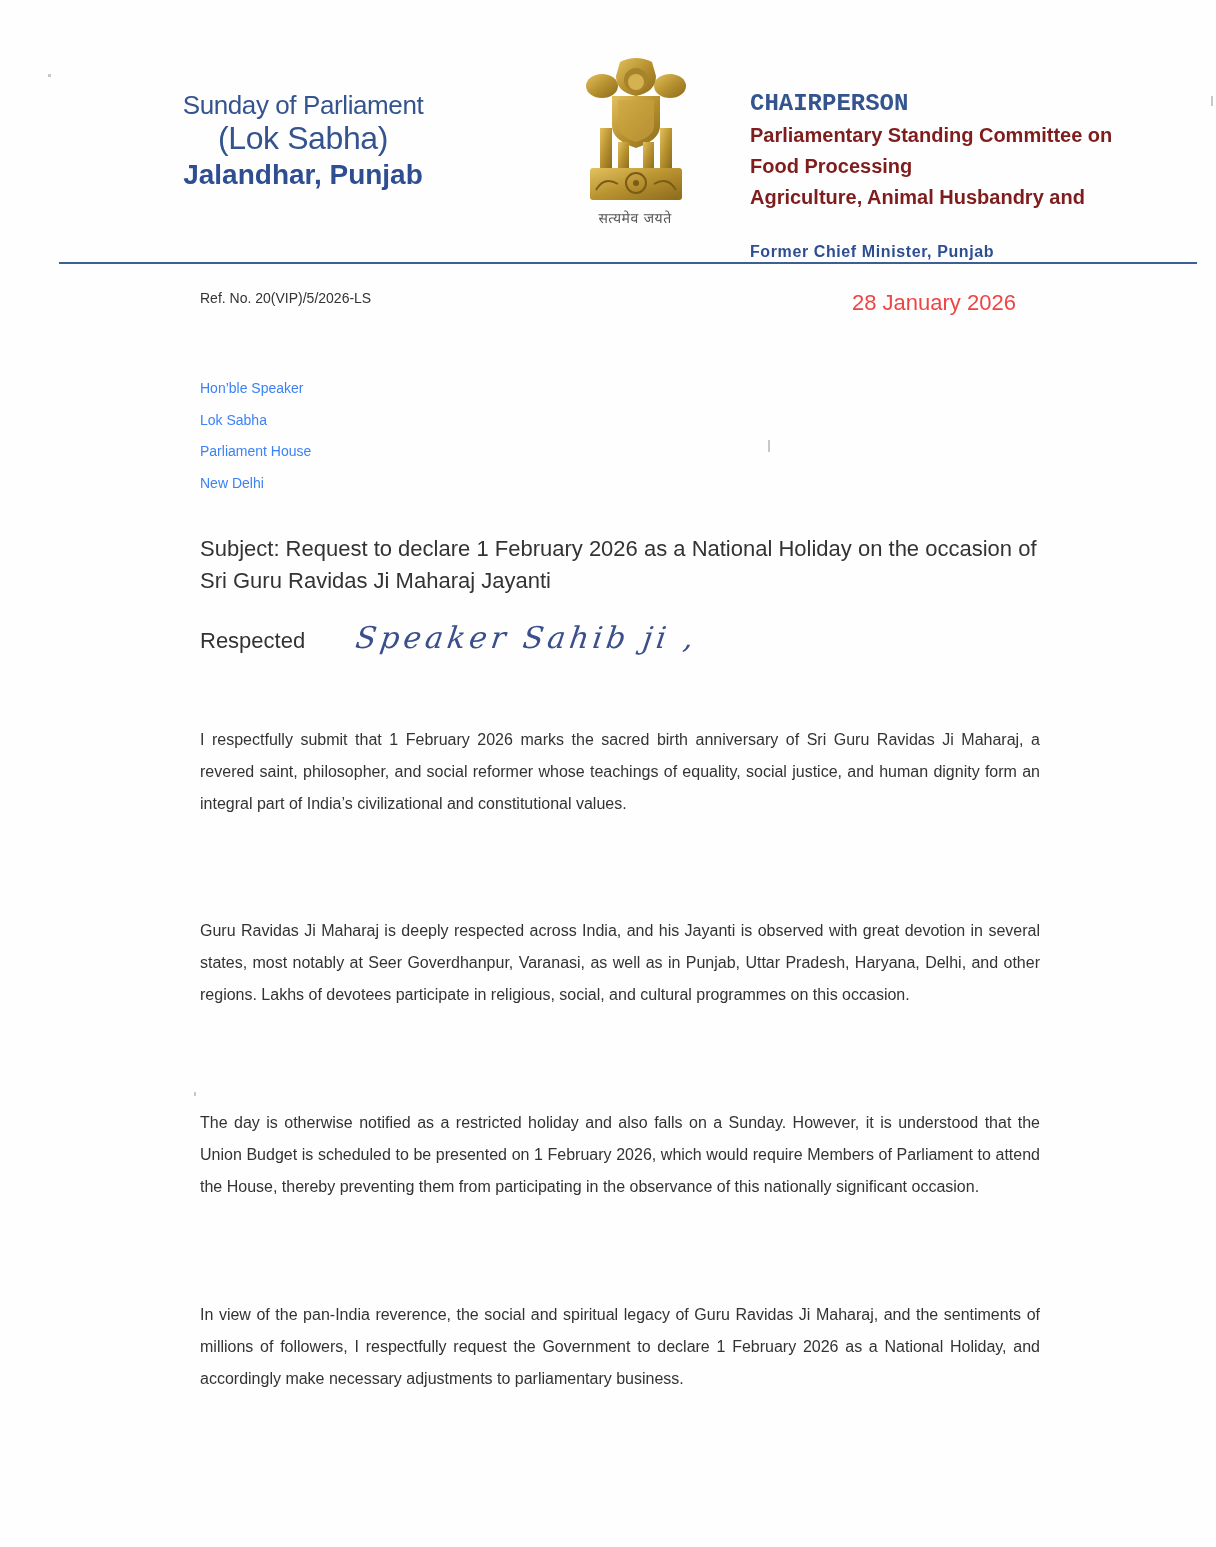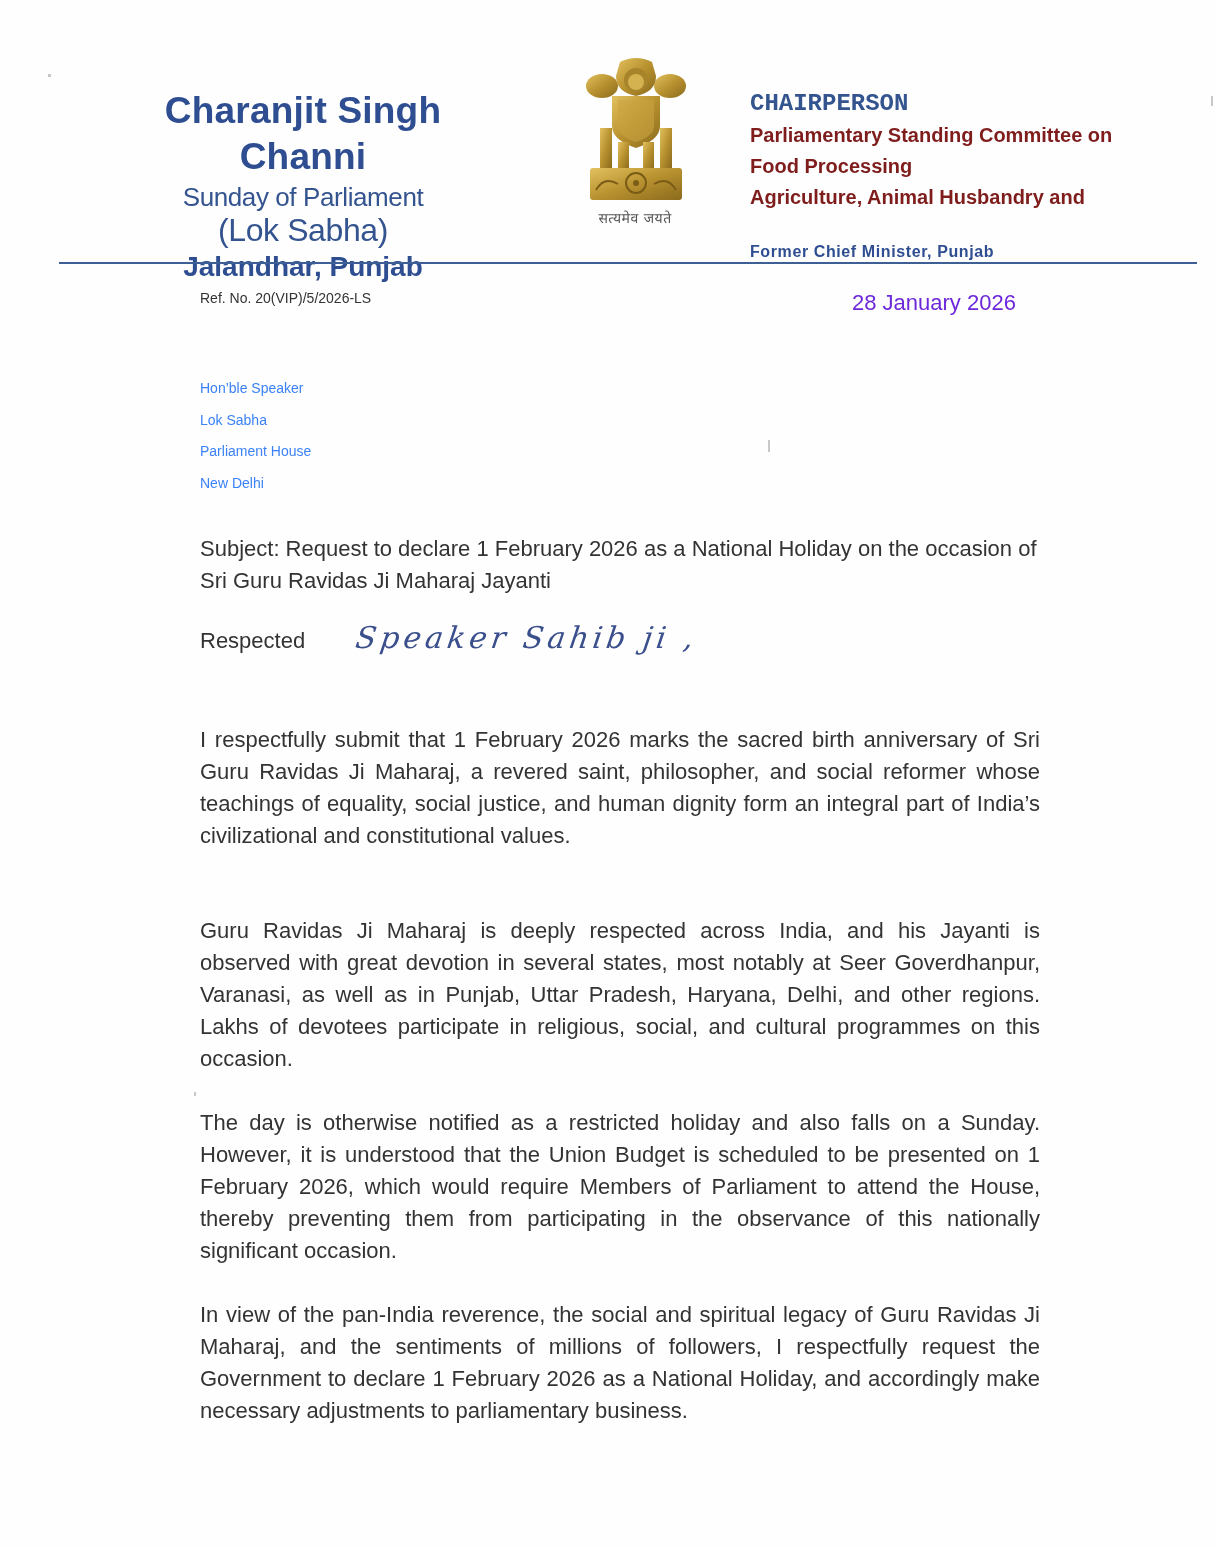--- a/index.html
+++ b/index.html
@@ -22,44 +22,43 @@
     
     .lh-right { position: absolute; left: 750px; top: 88px; color: #2e4e91; }
     .lh-chair { font-size: 24px; font-weight: bold; line-height: 32px; color: #34548f; font-family: Liberation Mono, monospace; }
     .lh-committee { font-size: 20px; font-weight: bold; line-height: 31px; color: #7f1d1d; }
     .lh-former { font-size: 16px; font-weight: bold; line-height: 36px; color: #2e4e91; margin-top: 21px; letter-spacing: 0.6px; }
 
     .rule { position: absolute; left: 59px; top: 262px; width: 1138px; height: 2px; background: #3e5e96; }
 
     
     .ref { position: absolute; left: 200px; top: 290px; font-size: 14px; color: #333; }
-    .date { position: absolute; left: 852px; top: 290px; font-size: 22px; color: #6d28d9; }
+    .date { position: absolute; left: 852px; top: 290px; font-size: 22px; color: #ef4444; }
 
     .address { position: absolute; left: 200px; top: 373px; font-size: 14px; line-height: 31.5px; color: #3b82f6; }
 
     .subject { position: absolute; left: 200px; top: 533px; width: 840px; font-size: 22px; line-height: 32px; color: #333; }
 
     .salutation { position: absolute; left: 200px; top: 628px; font-size: 22px; color: #333; }
     .handwriting { position: absolute; left: 356px; top: 620px; font-family: "DejaVu Serif", serif; font-style: italic; font-size: 30px; color: #3a4f8c; letter-spacing: 4px; transform: skewX(-8deg); }
 
-    .para { position: absolute; left: 200px; width: 840px; font-size: 22px; line-height: 32px; color: #333; text-align: justify; }
+    .para { position: absolute; left: 200px; width: 840px; font-size: 16px; line-height: 32px; color: #333; text-align: justify; }
     .p1 { top: 724px; }
     .p2 { top: 915px; }
     .p3 { top: 1107px; }
     .p4 { top: 1299px; }
 
     .speck { position: absolute; background: #c8c8c8; }
   </style>
 </head>
 <body>
 
 <div class="page">
 
   <div class="lh-left">
-    <div class="lh-name">Charanjit Singh Channi</div>
     <div class="lh-role">Sunday of Parliament</div>
     <div class="lh-house">(Lok Sabha)</div>
     <div class="lh-place">Jalandhar, Punjab</div>
   </div>
 
   <svg class="emblem" viewBox="0 0 104 150">
     <defs>
       <linearGradient id="gold" x1="0" y1="0" x2="1" y2="1">
         <stop offset="0" stop-color="#e2c15e"></stop>
         <stop offset="0.5" stop-color="#b8912f"></stop>

